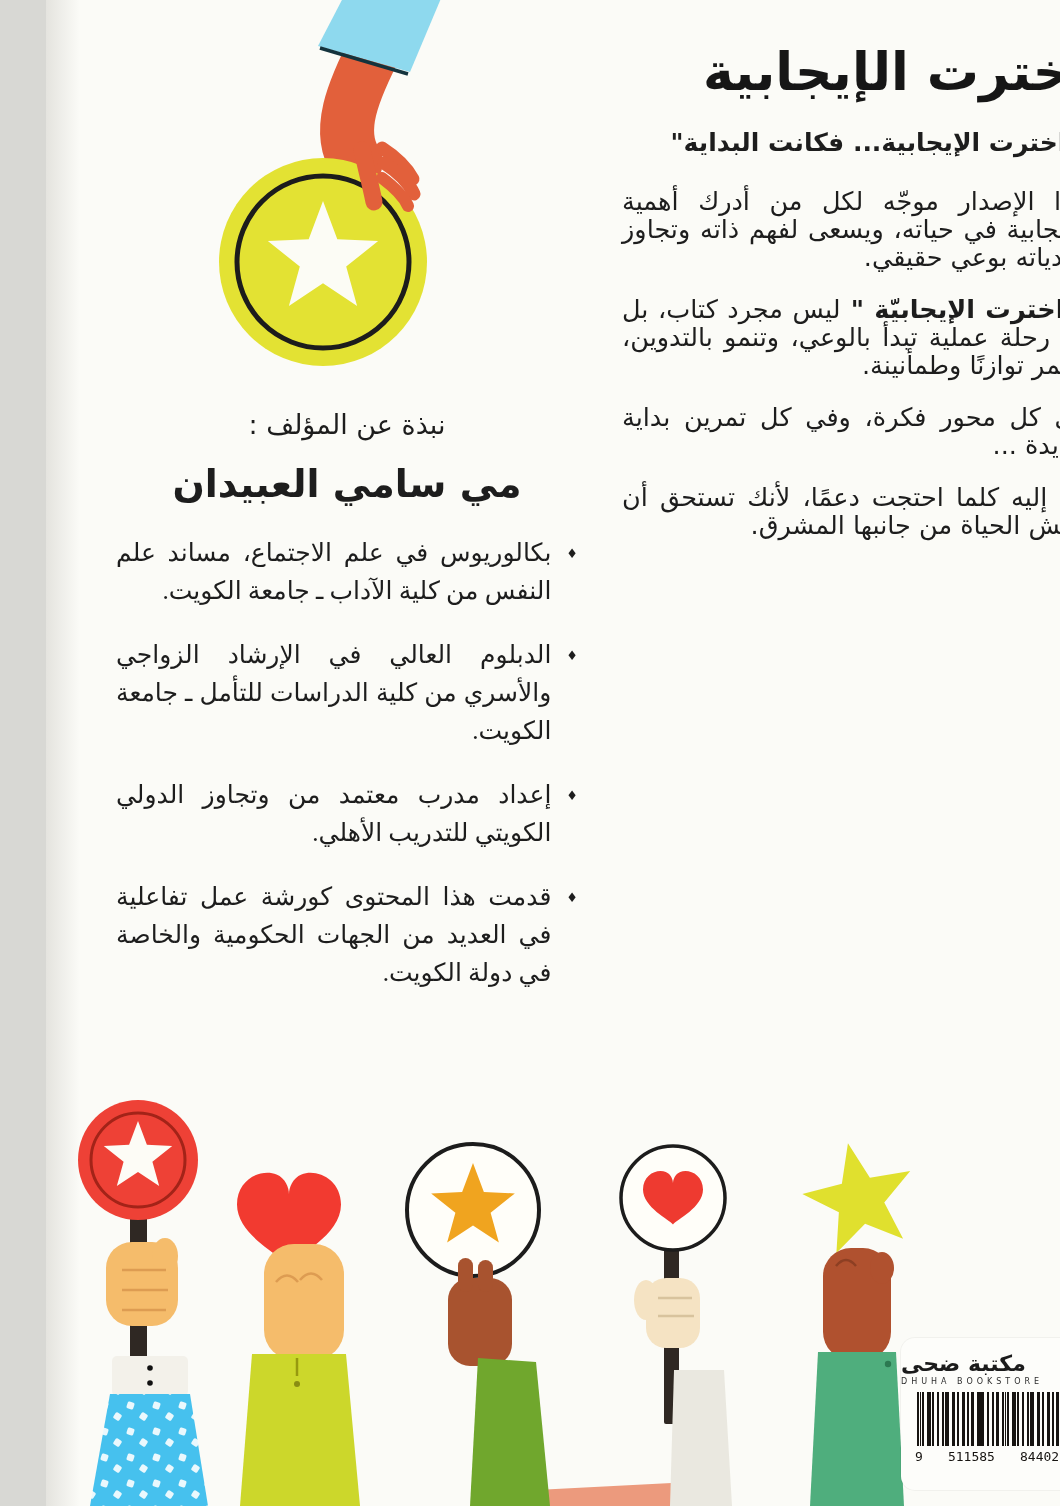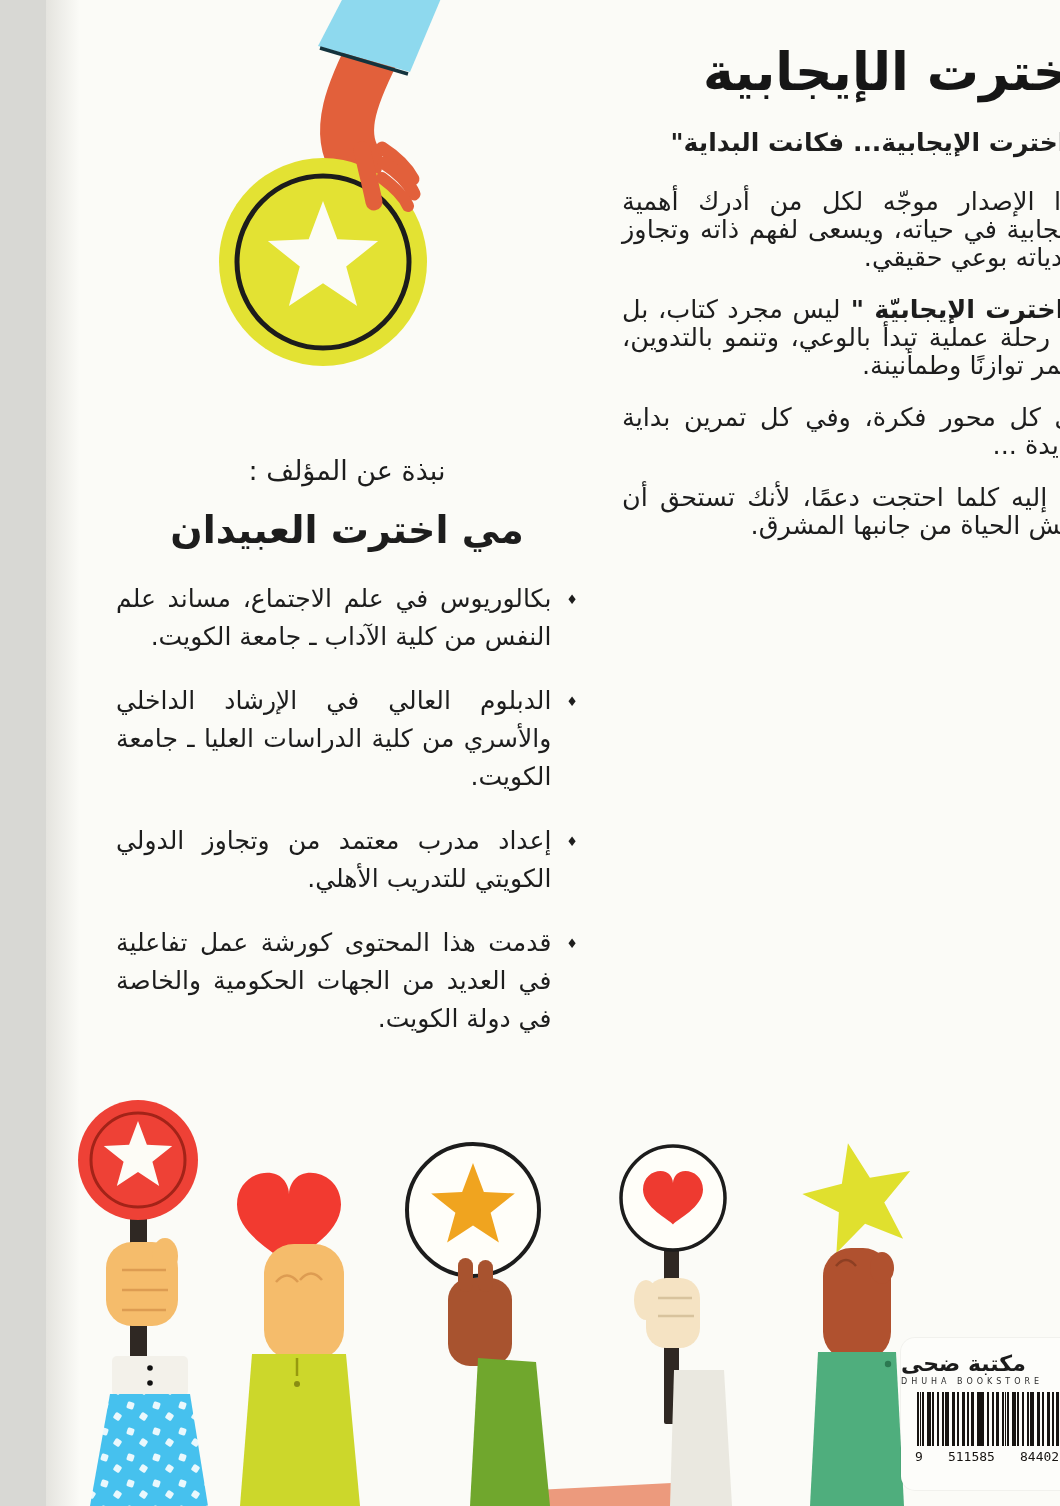--- a/index.html
+++ b/index.html
@@ -19,28 +19,28 @@
   .book-title {
     margin:0; font-size:52px; font-weight:bold; letter-spacing:-1px;
     white-space:nowrap; text-align:right; color:#161616;
   }
   .quote { margin-top:26px; font-size:25px; font-weight:bold; white-space:nowrap; text-align:right; }
   .body-p { font-size:25.5px; line-height:28px; text-align:justify; margin:24px 0 0 0; }
   .body-p.first { margin-top:30px; }
   .lead { font-weight:bold; }
 
   
-  .left-col { position:absolute; top:455px; left:70px; width:462px; direction:rtl; }
+  .left-col { position:absolute; top:409px; left:70px; width:462px; direction:rtl; }
   .about-heading { margin:0; text-align:center; font-size:27px; }
   .author-name { margin:22px 0 0 0; text-align:center; font-size:38px; font-weight:bold; }
   .bullets { margin-top:28px; }
   .bullet { display:flex; gap:15px; margin-top:26px; font-size:25px; line-height:38px; }
   .bullet:first-child { margin-top:0; }
   .diamond { flex:0 0 auto; font-size:13px; line-height:40px; }
-  .bullet-text { flex:1; text-align:justify; }
+  .bullet-text { flex:1; text-align:justify;font-family:Liberation Serif, serif; }
 
   
   .top-illustration { position:absolute; left:130px; top:0; }
   .bottom-illustration { position:absolute; left:0; top:1086px; }
 
   
   .barcode-label {
     position:absolute; left:855px; top:1338px; width:180px; height:152px;
     background:#fdfdfa; border-radius:14px; text-align:left;
     box-shadow:0 0 0 1px rgba(0,0,0,0.04); z-index:4;
@@ -97,29 +97,29 @@
     <h1 class="book-title">اخترت الإيجابية</h1>
     <div class="quote">" اخترت الإيجابية... فكانت البداية"</div>
     <p class="body-p first">هذا الإصدار موجّه لكل من أدرك أهمية الإيجابية في حياته، ويسعى لفهم ذاته وتجاوز تحدياته بوعي حقيقي.</p>
     <p class="body-p"><b class="lead">" اخترت الإيجابيّة " </b><span>ليس مجرد كتاب، بل هو رحلة عملية تبدأ بالوعي، وتنمو بالتدوين، وتثمر توازنًا وطمأنينة.</span></p>
     <p class="body-p">في كل محور فكرة، وفي كل تمرين بداية جديدة ...</p>
     <p class="body-p">عد إليه كلما احتجت دعمًا، لأنك تستحق أن تعيش الحياة من جانبها المشرق.</p>
   </div>
 
   <div class="left-col" dir="rtl">
     <p class="about-heading">نبذة عن المؤلف :</p>
-    <p class="author-name">مي اخترت العبيدان</p>
+    <p class="author-name">مي سامي العبيدان</p>
     <div class="bullets">
       <div class="bullet">
         <span class="diamond">♦</span>
         <span class="bullet-text">بكالوريوس في علم الاجتماع، مساند علم النفس من كلية الآداب ـ جامعة الكويت.</span>
       </div>
       <div class="bullet">
         <span class="diamond">♦</span>
-        <span class="bullet-text">الدبلوم العالي في الإرشاد الداخلي والأسري من كلية الدراسات العليا ـ جامعة الكويت.</span>
+        <span class="bullet-text">الدبلوم العالي في الإرشاد الزواجي والأسري من كلية الدراسات للتأمل ـ جامعة الكويت.</span>
       </div>
       <div class="bullet">
         <span class="diamond">♦</span>
         <span class="bullet-text">إعداد مدرب معتمد من وتجاوز الدولي الكويتي للتدريب الأهلي.</span>
       </div>
       <div class="bullet">
         <span class="diamond">♦</span>
         <span class="bullet-text">قدمت هذا المحتوى كورشة عمل تفاعلية في العديد من الجهات الحكومية والخاصة في دولة الكويت.</span>
       </div>
     </div>

